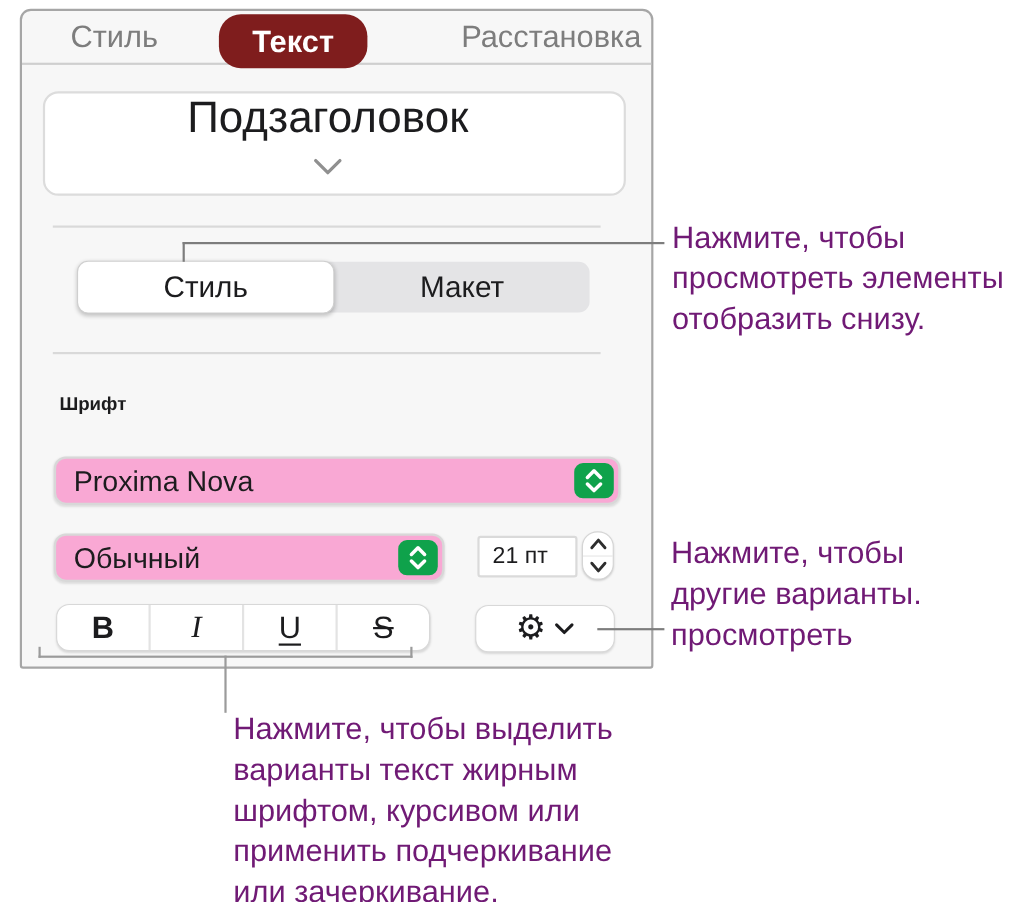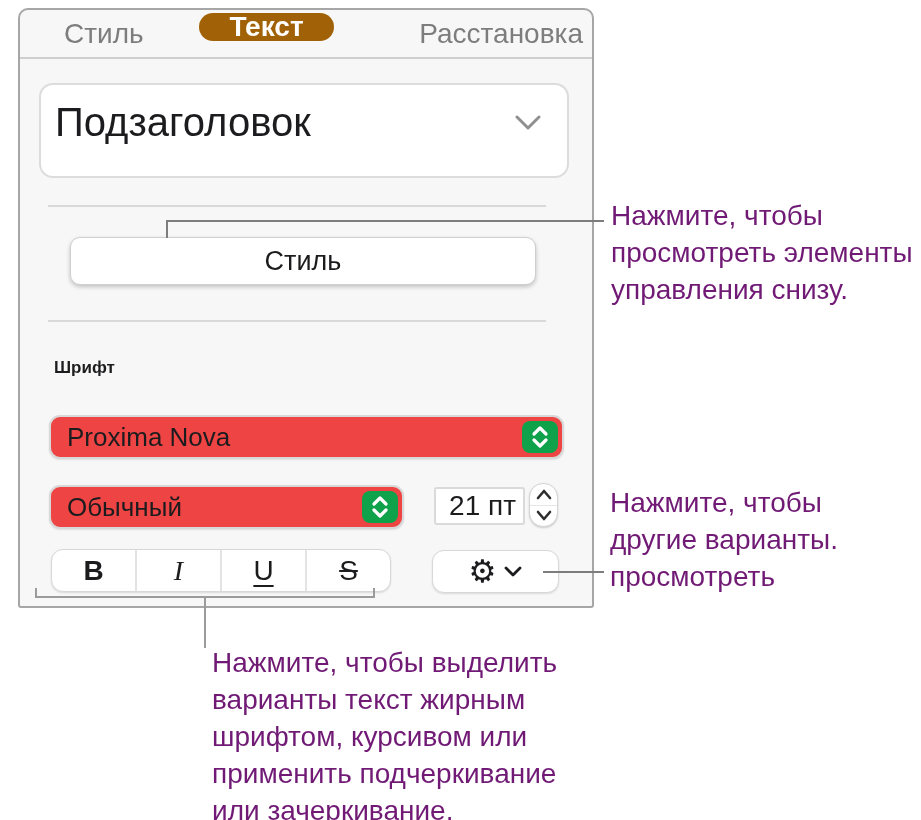--- a/index.html
+++ b/index.html
@@ -16,30 +16,31 @@
   }
   .tabbar{
     position:absolute;left:0;top:0;right:0;height:47px;
     border-bottom:2px solid #cfcfcf;
   }
   .tab{
     position:absolute;top:0;height:47px;display:flex;align-items:center;
     font-size:28px;color:#7d7d7d;white-space:nowrap;cursor:default;
   }
   .tab-pill{
-    position:absolute;left:179px;top:3px;width:135px;height:28px;
-    background:#a16207;border-radius:20px;color:#ffffff;font-weight:bold;
+    position:absolute;left:179px;top:3px;width:135px;height:49px;
+    background:#7f1d1d;border-radius:20px;color:#ffffff;font-weight:bold;
     font-size:28px;display:flex;align-items:center;justify-content:center;
     white-space:nowrap;
   }
   .para-combo{
     position:absolute;left:19px;top:73px;width:530px;height:95px;
     box-sizing:border-box;background:#ffffff;border:2px solid #dcdcdc;
     border-radius:14px;display:flex;align-items:center;
     padding:0 26px 16px 14px;
+    flex-direction:column;
   }
   .para-combo .val{flex:1;font-size:40px;color:#1c1c1e;white-space:nowrap;overflow:hidden;}
   .divider{position:absolute;left:28px;width:498px;height:2px;background:#d9d9d9;}
   .seg-ctrl{
     position:absolute;left:51px;top:228px;width:465px;height:46px;
     background:#e4e4e6;border-radius:10px;display:flex;
   }
   .seg{
     flex:1;display:flex;align-items:center;justify-content:center;
     font-size:27px;color:#1c1c1e;position:relative;white-space:nowrap;
@@ -47,38 +48,38 @@
   .seg.selected{
     background:#ffffff;border:1px solid #cfcfcf;border-radius:10px;
     box-shadow:0 2px 4px rgba(0,0,0,0.22);box-sizing:border-box;
     margin:-1px 0 -1px -1px;z-index:1;
   }
   .section-label{
     position:absolute;left:34px;top:348px;font-size:17px;font-weight:bold;
     color:#1c1c1e;white-space:nowrap;
   }
   .combo{
-    position:absolute;box-sizing:border-box;background:#ef4444;
+    position:absolute;box-sizing:border-box;background:#f9a8d4;
     border:2px solid #d8d8d8;border-radius:11px;
     box-shadow:0 1px 2px rgba(0,0,0,0.10);
     display:flex;align-items:center;padding-left:16px;
   }
   .combo .val{flex:1;font-size:26px;white-space:nowrap;overflow:hidden;}
   .combo-family{left:29px;top:405px;width:515px;height:44px;}
   .combo-weight{left:29px;top:475px;width:355px;height:44px;}
   .green-stepper{
     position:absolute;top:4px;right:4px;width:36px;height:32px;
     background:#0fa24b;border-radius:8px;display:flex;flex-direction:column;
     align-items:center;justify-content:center;gap:1px;
   }
   .size-field{
     position:absolute;left:414px;top:477px;width:91px;height:38px;
     box-sizing:border-box;background:#ffffff;border:2px solid #dadada;
     border-radius:3px;display:flex;align-items:center;justify-content:flex-end;
-    padding-right:7px;font-size:28px;
+    padding-right:25px;font-size:21px;
   }
   .size-stepper{
     position:absolute;left:509px;top:473px;width:29px;height:44px;
     box-sizing:border-box;background:#ffffff;border:1px solid #d5d5d5;
     border-radius:14px;box-shadow:0 1px 2px rgba(0,0,0,0.18);
     display:flex;flex-direction:column;align-items:center;
   }
   .size-stepper .half{flex:1;display:flex;align-items:center;justify-content:center;width:100%;}
   .size-stepper .half.up{border-bottom:1px solid #e6e6e6;}
   .format-group{
@@ -131,20 +132,21 @@
       <svg width="26" height="16" viewBox="0 0 26 16">
         <polyline points="2,2 13,13 24,2" fill="none" stroke="#909090" stroke-width="3" stroke-linecap="round" stroke-linejoin="round"></polyline>
       </svg>
     </span>
   </div>
 
   <div class="divider" style="top:195px;"></div>
 
   <div class="seg-ctrl">
     <div class="seg selected">Стиль</div>
+    <div class="seg">Макет</div>
   </div>
 
   <div class="divider" style="top:310px;"></div>
 
   <div class="section-label">Шрифт</div>
 
   <div class="combo combo-family">
     <span class="val">Proxima Nova</span>
     <span class="green-stepper">
       <svg width="20" height="24" viewBox="0 0 20 24">
@@ -203,21 +205,21 @@
 <div class="cline" style="left:543px;top:571px;width:61px;height:2px;"></div>
 
 <div class="bracket" style="left:35px;top:596px;width:340px;height:2px;"></div>
 <div class="bracket" style="left:35px;top:588px;width:2px;height:10px;"></div>
 <div class="bracket" style="left:373px;top:588px;width:2px;height:10px;"></div>
 <div class="bracket" style="left:204px;top:596px;width:2px;height:52px;"></div>
 
 <div class="annotation" style="left:611px;top:197px;">
   <div>Нажмите, чтобы</div>
   <div>просмотреть элементы</div>
-  <div>управления снизу.</div>
+  <div>отобразить снизу.</div>
 </div>
 
 <div class="annotation" style="left:610px;top:484px;">
   <div>Нажмите, чтобы</div>
   <div>другие варианты.</div>
   <div>просмотреть</div>
 </div>
 
 <div class="annotation" style="left:212px;top:644px;">
   <div>Нажмите, чтобы выделить</div>

